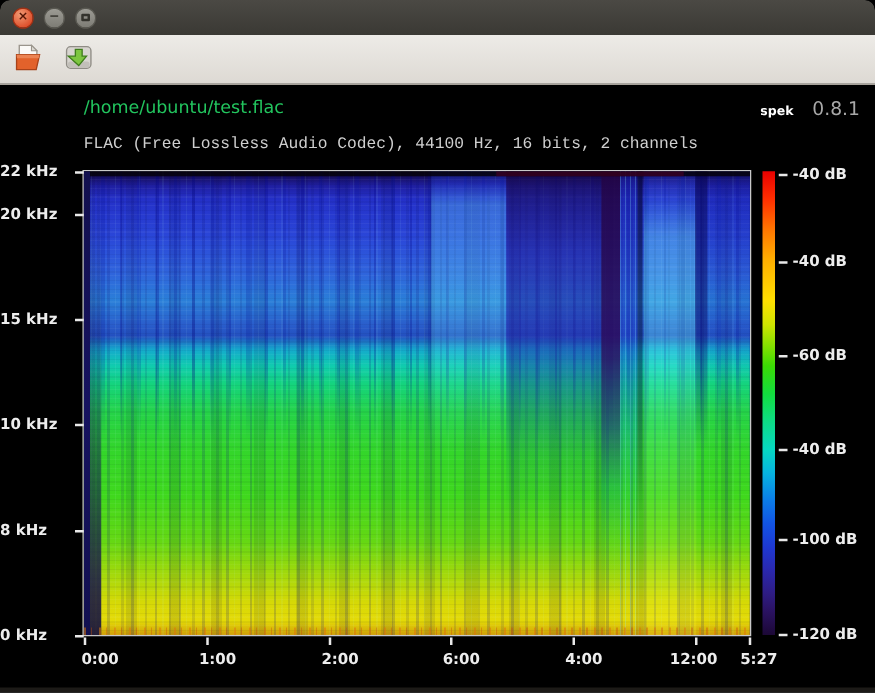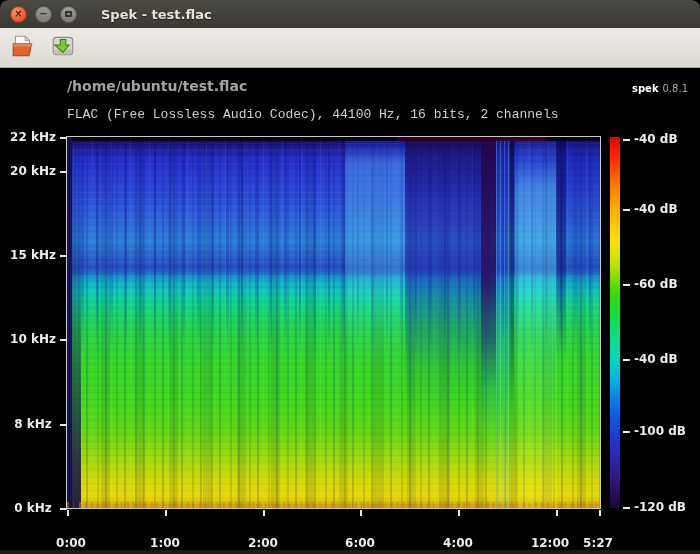--- a/index.html
+++ b/index.html
@@ -24,25 +24,25 @@
 
   
   .toolbar { height:40px; background:linear-gradient(180deg,#edebe7,#ddd9d3);
              border-bottom:1px solid #a7a29a; display:flex; align-items:center;
              padding:0 7px; gap:9px; }
   .toolbtn { width:31px; height:31px; background:transparent; border:none;
              display:flex; align-items:center; justify-content:center; cursor:pointer; }
 
   
   .main { position:absolute; top:68px; left:0; right:0; bottom:0; background:#000; }
-  .file-path { position:absolute; left:67px; top:10px; color:#a3a3a3;
-               font-size:14px; font-weight:bold; }
+  .file-path { position:absolute; left:67px; top:10px; color:#22c55e;
+               font-size:14px; font-weight:normal; }
   .brand { position:absolute; right:12px; top:9px; color:#fff; }
   .brand .b-name { font-size:10px; font-weight:bold; }
-  .brand .b-ver  { font-size:10px; color:#a8a8a8; margin-left:4px; }
+  .brand .b-ver  { font-size:15px; color:#a8a8a8; margin-left:15px; }
   .file-info { position:absolute; left:67px; top:39px; color:#cfcfcf; font-size:13px;font-family:Liberation Mono, monospace; }
 
   
   .plot { position:absolute; left:66px; top:68px; width:535px; height:373px;
           border:1px solid #c9c9c9; overflow:hidden;
           background:linear-gradient(180deg,
             #0b0616 0%, #170f5e 1.2%, #1f1e9e 3%, #2430c8 6%,
             #2a46d8 14%, #2f64dc 22%, #2a7fd8 28%, #2a5ecc 33%,
             #2350c0 35.5%, #14aacc 38.5%, #10ccae 42%, #15d47c 46%,
             #25d348 52%, #33d62b 60%, #3fd81d 70%, #66d813 80%,
@@ -95,23 +95,23 @@
         rgba(0,0,0,0)); }
   .f-toprow { left:0; right:0; top:0; height:4px; background:rgba(6,2,14,.85); }
   .f-maroon { left:330px; width:150px; top:0; height:4px; background:rgba(80,0,40,.55); }
   .f-bottom { left:0; right:0; bottom:0; height:6px;
       background:repeating-linear-gradient(90deg, rgba(220,120,10,.55) 0 2px,
         rgba(0,0,0,0) 2px 6px, rgba(200,80,10,.4) 6px 7px, rgba(0,0,0,0) 7px 12px); }
 
   
   .tick-label { position:absolute; color:#ededed; font-size:12px; font-weight:600;
                 line-height:16px; }
-  .ylab { left:0; width:56px; text-align:center;padding-left:10px; }
+  .ylab { left:0; width:56px; text-align:left; }
   .ytick { position:absolute; left:60px; width:7px; height:2px; background:#e8e8e8; }
-  .xlab { width:48px; text-align:center; transform:translateX(-24px); top:467px; }
+  .xlab { width:48px; text-align:right; transform:translateX(-24px); top:451px; }
   .xtick { position:absolute; top:442px; width:2px; height:6px; background:#e8e8e8; }
 
   
   .colorbar { position:absolute; left:610px; top:69px; width:10px; height:371px;
       background:linear-gradient(180deg,
         #e80000 0%, #ff2e00 6%, #ff7a00 13%, #ffae00 19%, #ffe000 28%,
         #cfe400 33%, #7fdf00 38%, #3bdb04 42%, #12dd3e 48%, #0ddc86 54%,
         #06d8c2 60%, #06b4e0 65%, #0b7ce8 71%, #1254e4 76%, #1e38d2 81%,
         #2a28ae 86%, #2e1c84 91%, #2a1260 95%, #1c0836 100%); }
   .ctick { position:absolute; left:623px; width:7px; height:2px; background:#e8e8e8; }
@@ -127,21 +127,20 @@
   <div class="titlebar">
     <div class="wbtn wbtn-close">
       <span>×</span>
     </div>
     <div class="wbtn wbtn-gray">
       <span>−</span>
     </div>
     <div class="wbtn wbtn-gray">
       <span class="max-box"></span>
     </div>
-    <div class="title">Spek - test.flac</div>
   </div>
 
   <div class="toolbar">
     <button class="toolbtn">
       <span>
         <svg width="26" height="26" viewBox="0 0 24 24">
           <path d="M5 3 h9 l4 4 v9 H5 z" fill="#fbfaf7" stroke="#9a958c" stroke-width="1"></path>
           <path d="M14 3 v4 h4 z" fill="#dcd9d2" stroke="#9a958c" stroke-width="0.8"></path>
           <path d="M3 10 h17 l-2.5 11 H3 z" fill="#e2622b" stroke="#a8431a" stroke-width="1"></path>
           <path d="M3 10 h17 l-0.6 2.6 H3.4 z" fill="#ec8352"></path>

